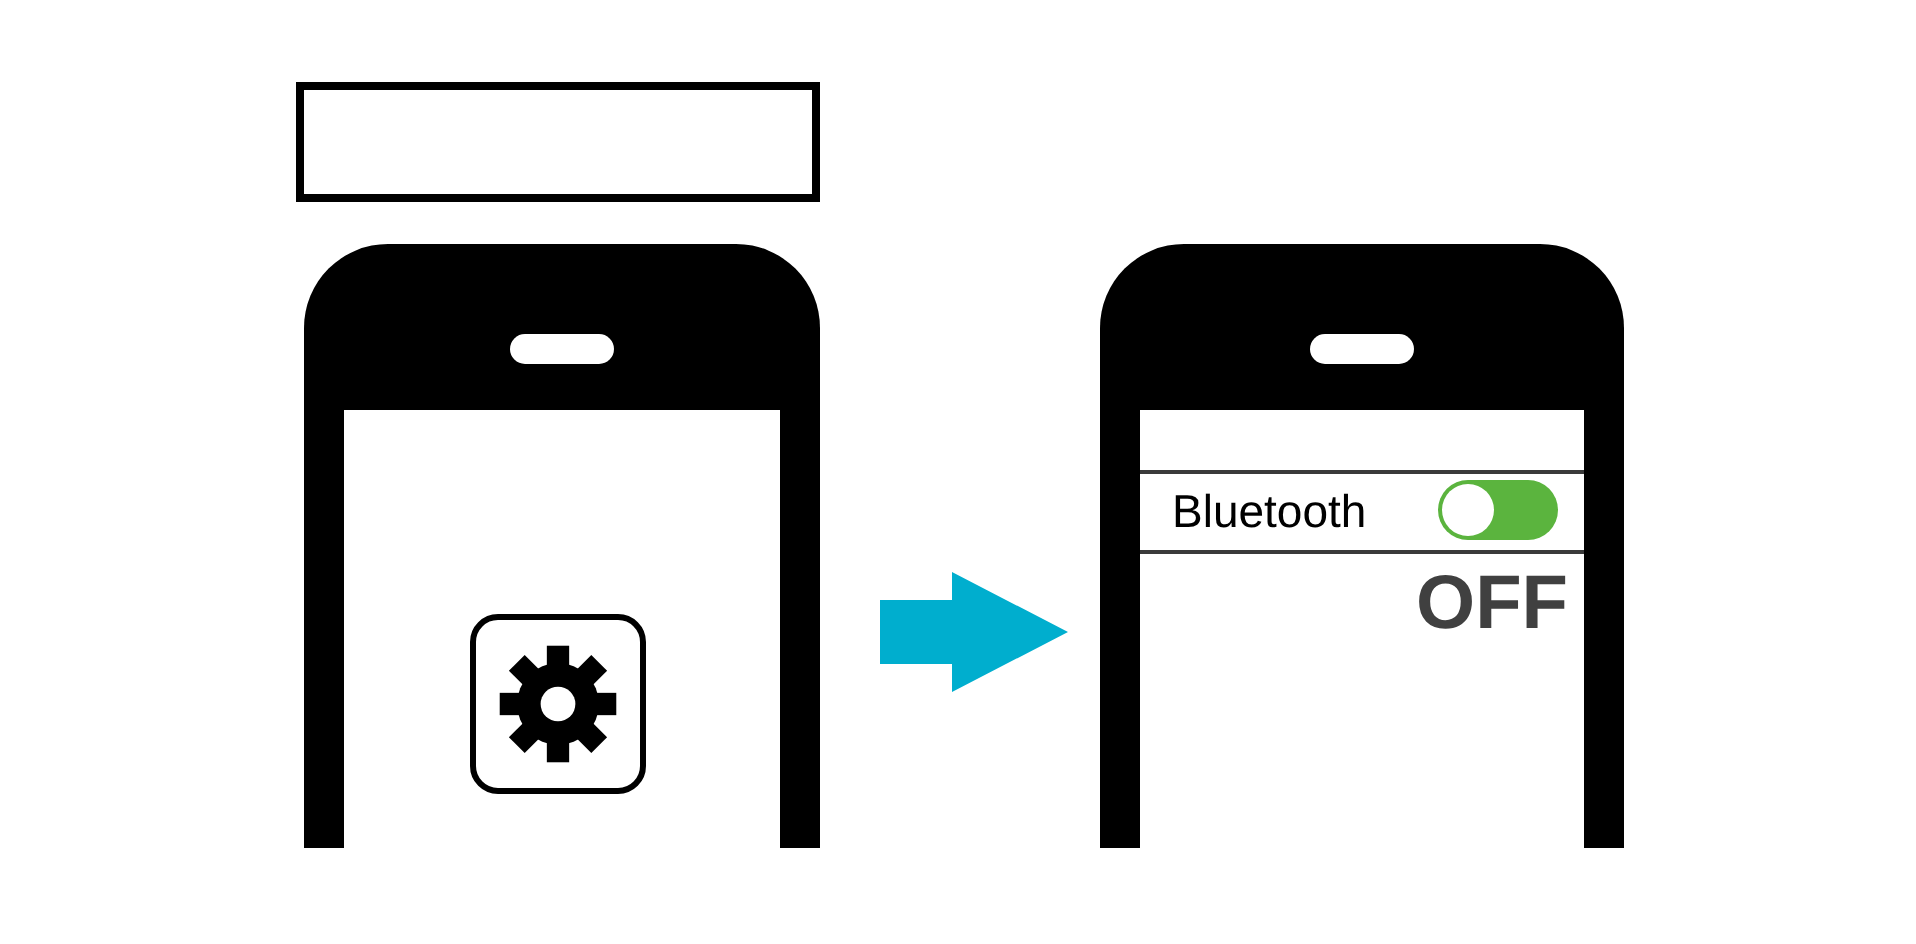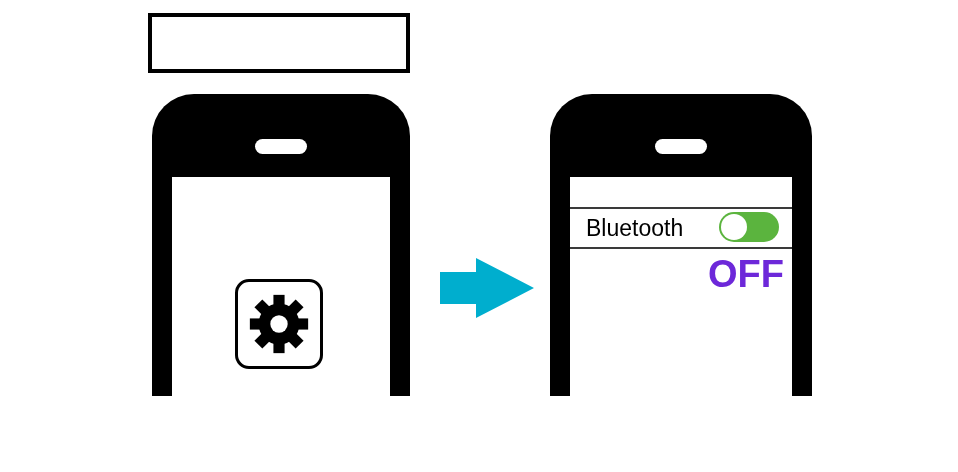--- a/index.html
+++ b/index.html
@@ -5,20 +5,21 @@
   * { margin: 0; padding: 0; box-sizing: border-box; }
   html, body { background: #ffffff; }
   body { font-family: "Liberation Sans", sans-serif; }
 
   .canvas {
     position: relative;
     width: 958px;
     height: 396px;
     background: #ffffff;
     overflow: hidden;
+    margin-top: 28px;
   }
 
   
   .caption-box {
     position: absolute;
     left: 148px; top: 13px;
     width: 262px; height: 60px;
     border: 4px solid #000000;
     background: #ffffff;
   }
@@ -109,21 +110,21 @@
     border-radius: 50%;
     background: #FFFFFF;
   }
 
   .state-text {
     position: absolute;
     top: 76px; right: 8px;
     font-size: 38px;
     font-weight: bold;
     letter-spacing: 0px;
-    color: #6d28d9;
+    color: #404040;
   }
 </style>
 </head>
 <body>
 
 <div class="canvas">
 
   <div class="caption-box"></div>
 
   <div class="phone phone-left">

